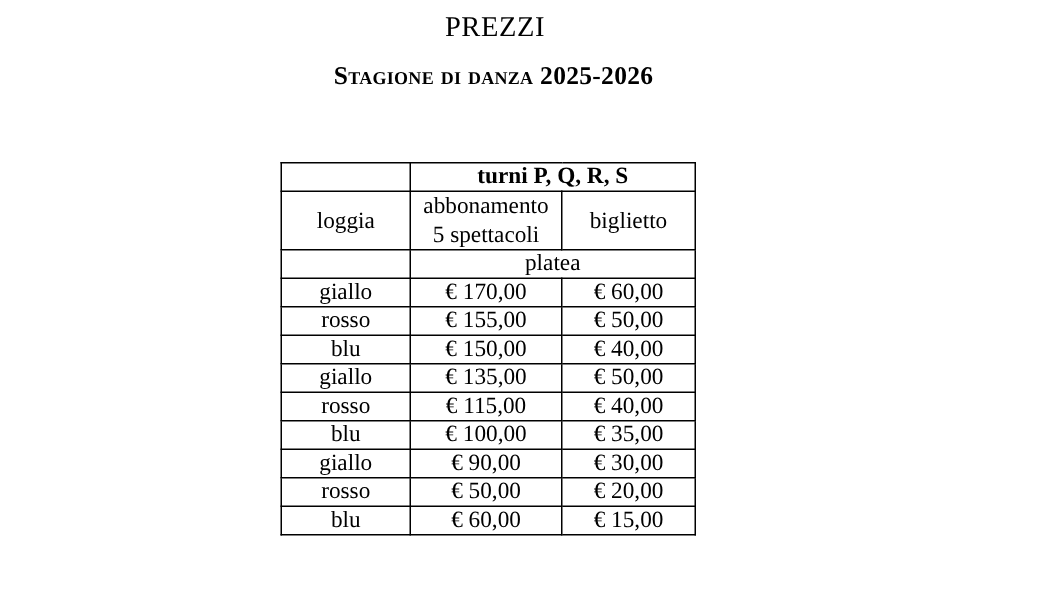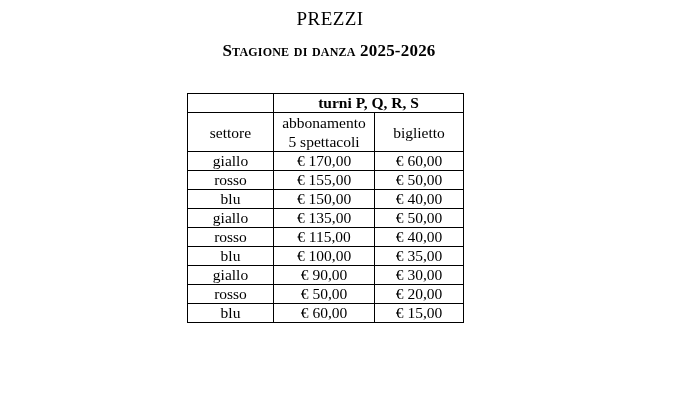--- a/index.html
+++ b/index.html
@@ -23,21 +23,21 @@
     position: absolute;
     top: 41px; left: 0; width: 658px;
     text-align: center;
     font-weight: 700;
     font-size: 17px;
     font-variant: small-caps;
     letter-spacing: 0.2px;
   }
   table.prices {
     position: absolute;
-    left: 187px; top: 93px;
+    left: 187px; top: 108px;
     border-collapse: collapse;
     table-layout: fixed;
   }
   table.prices td {
     border: 1px solid #000000;
     text-align: center;
     vertical-align: middle;
     font-size: 15.5px;
     height: 18px;
     line-height: 18px;
@@ -64,28 +64,32 @@
       <col class="c3">
     </colgroup>
   <tbody>
 
     <tr>
       <td></td>
       <td colspan="2" class="turni">turni P, Q, R, S</td>
     </tr>
 
     <tr>
-      <td class="two-line">settore</td>
+      <td class="two-line">loggia</td>
       <td class="two-line">
         <span>abbonamento</span><br>
         <span>5 spettacoli</span>
       </td>
       <td class="two-line">biglietto</td>
     </tr>
 
+    <tr>
+      <td></td>
+      <td colspan="2">platea</td>
+    </tr>
     <tr>
       <td>giallo</td>
       <td>€ 170,00</td>
       <td>€ 60,00</td>
     </tr>
     <tr>
       <td>rosso</td>
       <td>€ 155,00</td>
       <td>€ 50,00</td>
     </tr>

